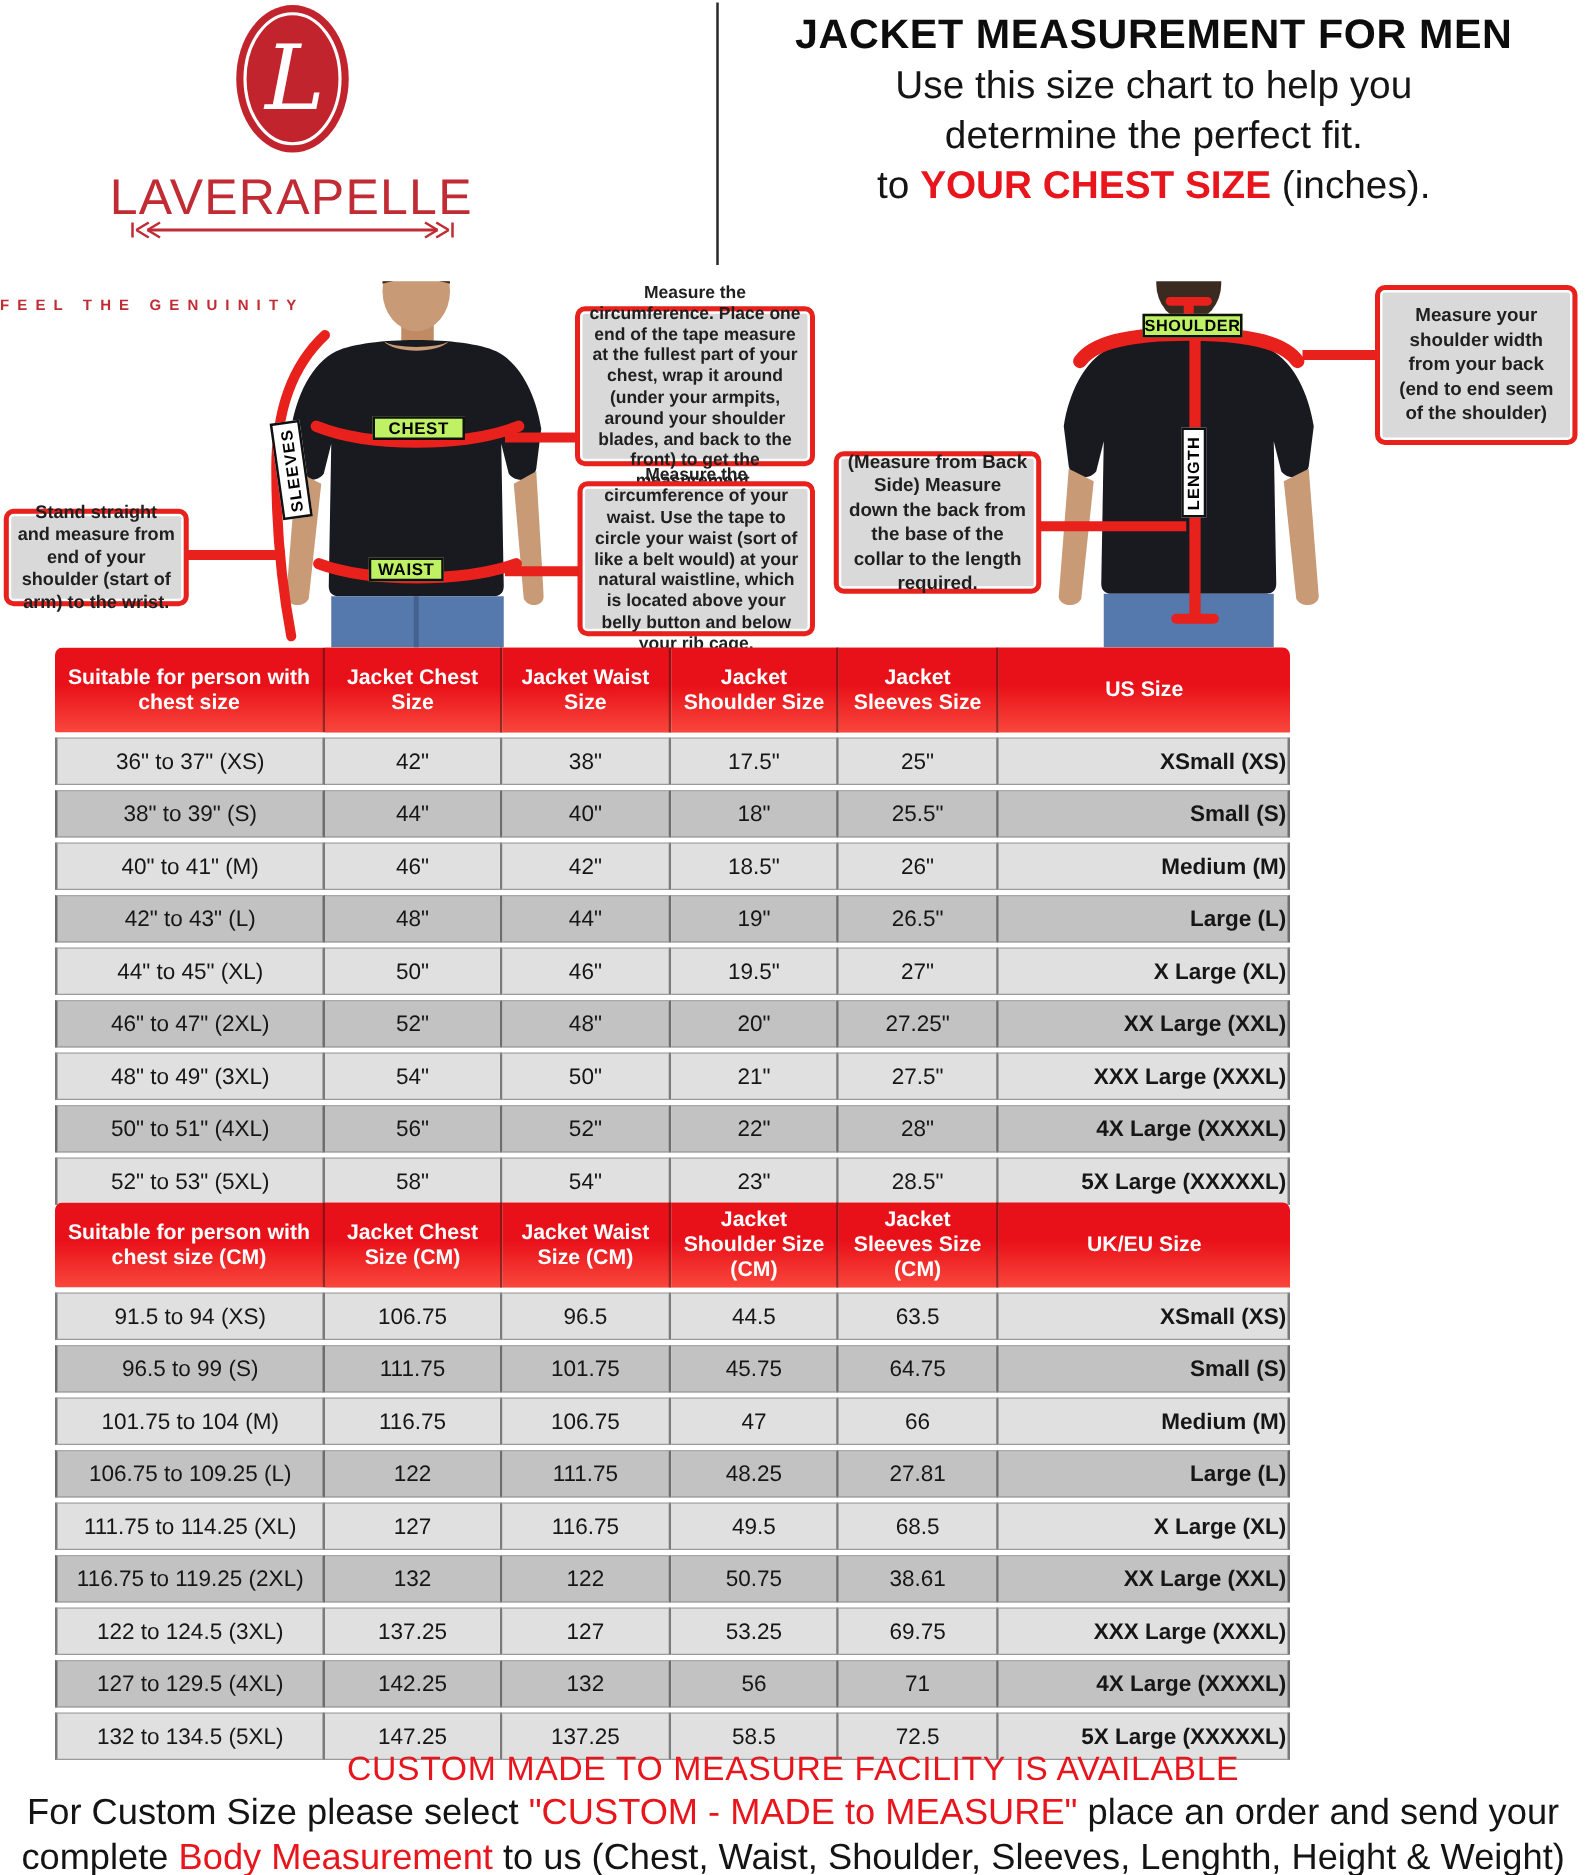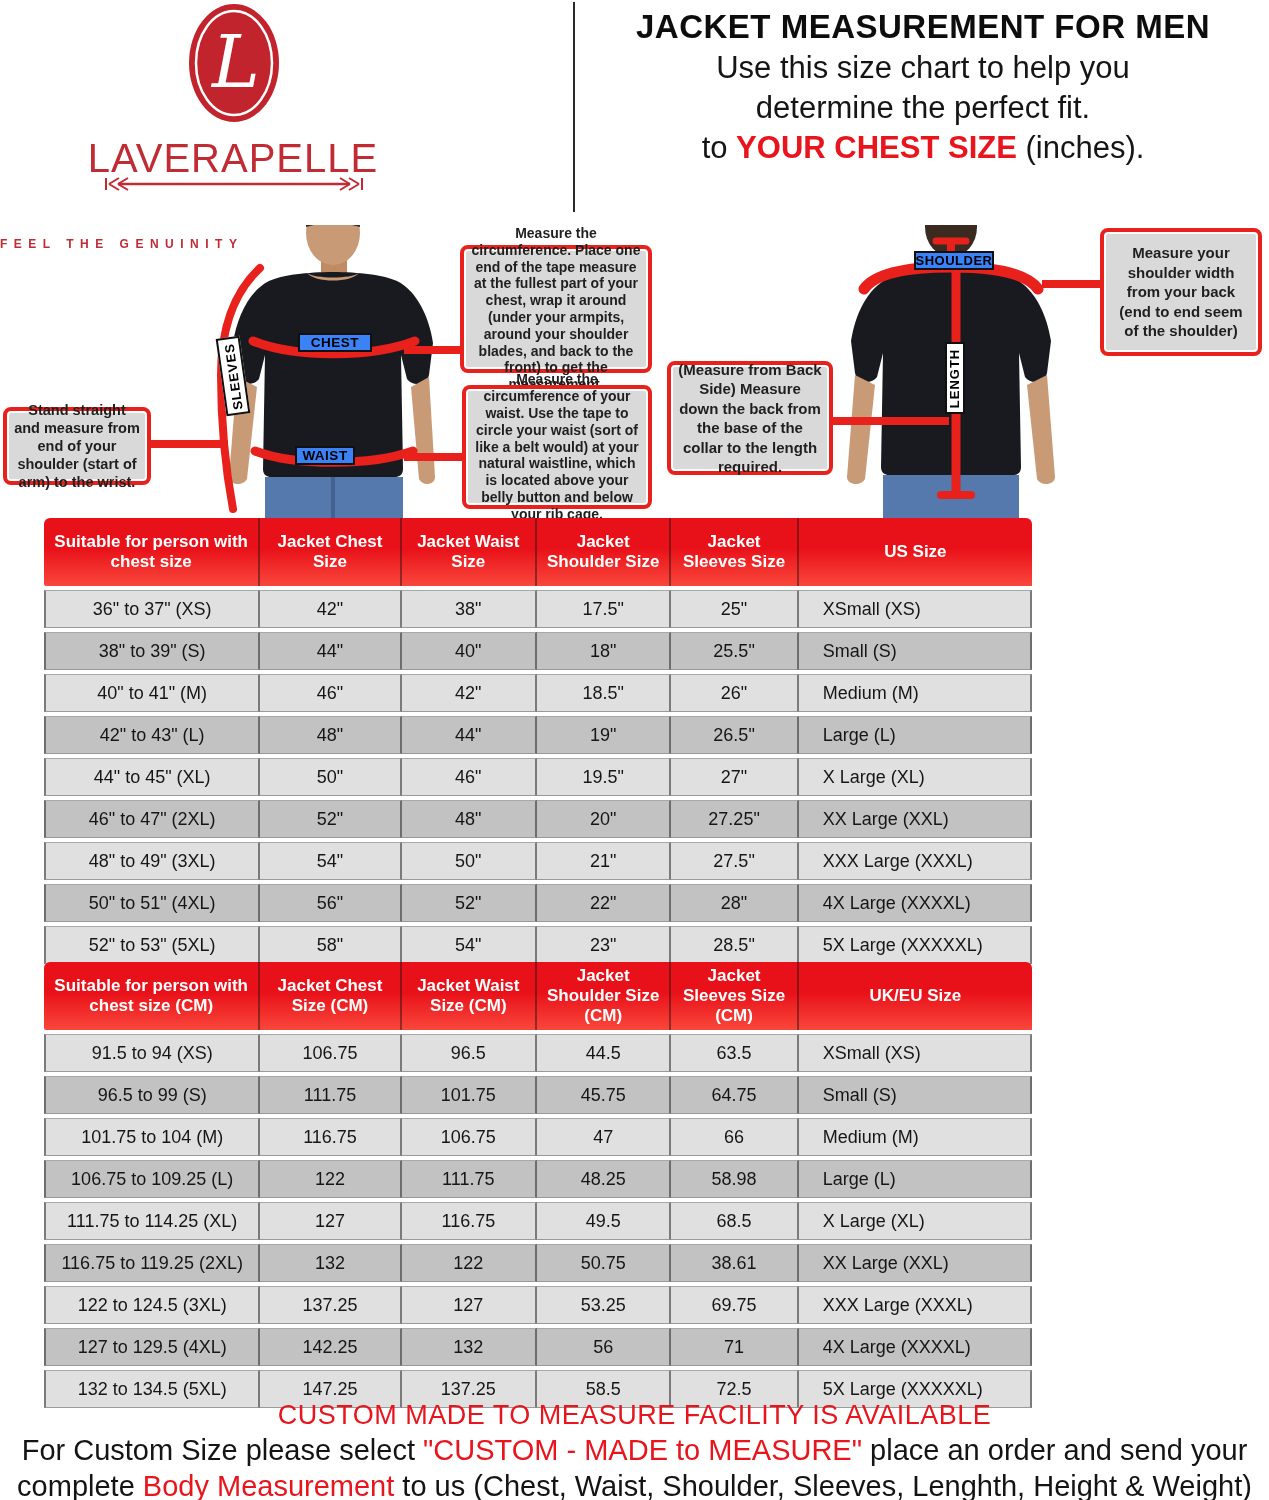--- a/index.html
+++ b/index.html
@@ -18,21 +18,21 @@
   .top-rule{position:absolute;left:573px;top:2px;width:2px;height:210px;background:#2a2a2a;}
 
   .intro{position:absolute;left:585px;top:6px;width:676px;text-align:center;}
   .intro .title{font-size:33px;font-weight:bold;letter-spacing:.5px;line-height:42px;color:#0d0d0d;}
   .intro .line{font-size:31px;line-height:40px;color:#151515;}
   .intro .hl{color:#e8151d;font-weight:bold;}
 
   
   .diagram{position:absolute;left:0;top:225px;width:1269px;height:293px;}
   .fig{position:absolute;top:0;}
-  .hlabel{position:absolute;background:#3b82f6;border:2px solid #101010;box-sizing:border-box;
+  .hlabel{position:absolute;background:#bef264;border:2px solid #101010;box-sizing:border-box;
           font-weight:bold;font-size:13.5px;letter-spacing:.5px;text-align:center;
           display:flex;align-items:center;justify-content:center;color:#000;}
   .vlabel{position:absolute;background:#fff;border:2px solid #101010;box-sizing:border-box;
           display:flex;align-items:center;justify-content:center;color:#000;}
   .vlabel span{transform:rotate(-90deg);white-space:nowrap;font-weight:bold;font-size:13px;letter-spacing:1px;}
   .callout{position:absolute;background:#d9d9d9;border:4px solid #e8211c;border-radius:8px;
            box-shadow:inset 0 0 0 2px #fff;box-sizing:border-box;
            display:flex;align-items:center;justify-content:center;text-align:center;
            font-weight:bold;color:#1f1f1f;padding:5px 7px;}
   .conn{position:absolute;height:8px;background:#e8211c;}
@@ -43,21 +43,21 @@
   .size-table th{background:linear-gradient(180deg,#e91119 45%,#f9473c 100%);color:#fff;
                  font-size:17px;font-weight:bold;height:64px;padding:2px 4px;
                  border-right:2px solid rgba(45,20,18,.5);}
   .size-table th:first-child{border-top-left-radius:6px;border-bottom-left-radius:2px;}
   .size-table th:last-child{border-right:none;border-top-right-radius:6px;}
   .size-table td{height:34px;font-size:18px;text-align:center;color:#161616;
                  border-right:2px solid rgba(40,40,40,.55);
                  border-top:1px solid #a8a8a8;border-bottom:1px solid #9a9a9a;}
   .size-table td:first-child{border-left:2px solid rgba(40,40,40,.55);}
   .size-table td:last-child{border-right:2px solid rgba(40,40,40,.55);
-                 text-align:left;padding-left:24px;font-weight:normal;}
+                 text-align:right;padding-left:24px;font-weight:bold;}
   .size-table tr:nth-child(odd) td{background:#e0e0e0;}
   .size-table tr:nth-child(even) td{background:#c2c2c2;}
 
   
   .footer{position:absolute;left:0;top:1398px;width:1269px;text-align:center;}
   .footer .fhead{font-size:27px;font-weight:normal;color:#e8151d;letter-spacing:.5px;line-height:34px;}
   .footer .fline{font-size:29px;line-height:36px;color:#141414;}
   .footer .fred{color:#e8151d;}
 </style>
 </head>
@@ -278,21 +278,21 @@
         <td>106.75</td>
         <td>47</td>
         <td>66</td>
         <td>Medium (M)</td>
       </tr>
       <tr>
         <td>106.75 to 109.25 (L)</td>
         <td>122</td>
         <td>111.75</td>
         <td>48.25</td>
-        <td>58.98</td>
+        <td>27.81</td>
         <td>Large (L)</td>
       </tr>
       <tr>
         <td>111.75 to 114.25 (XL)</td>
         <td>127</td>
         <td>116.75</td>
         <td>49.5</td>
         <td>68.5</td>
         <td>X Large (XL)</td>
       </tr>

